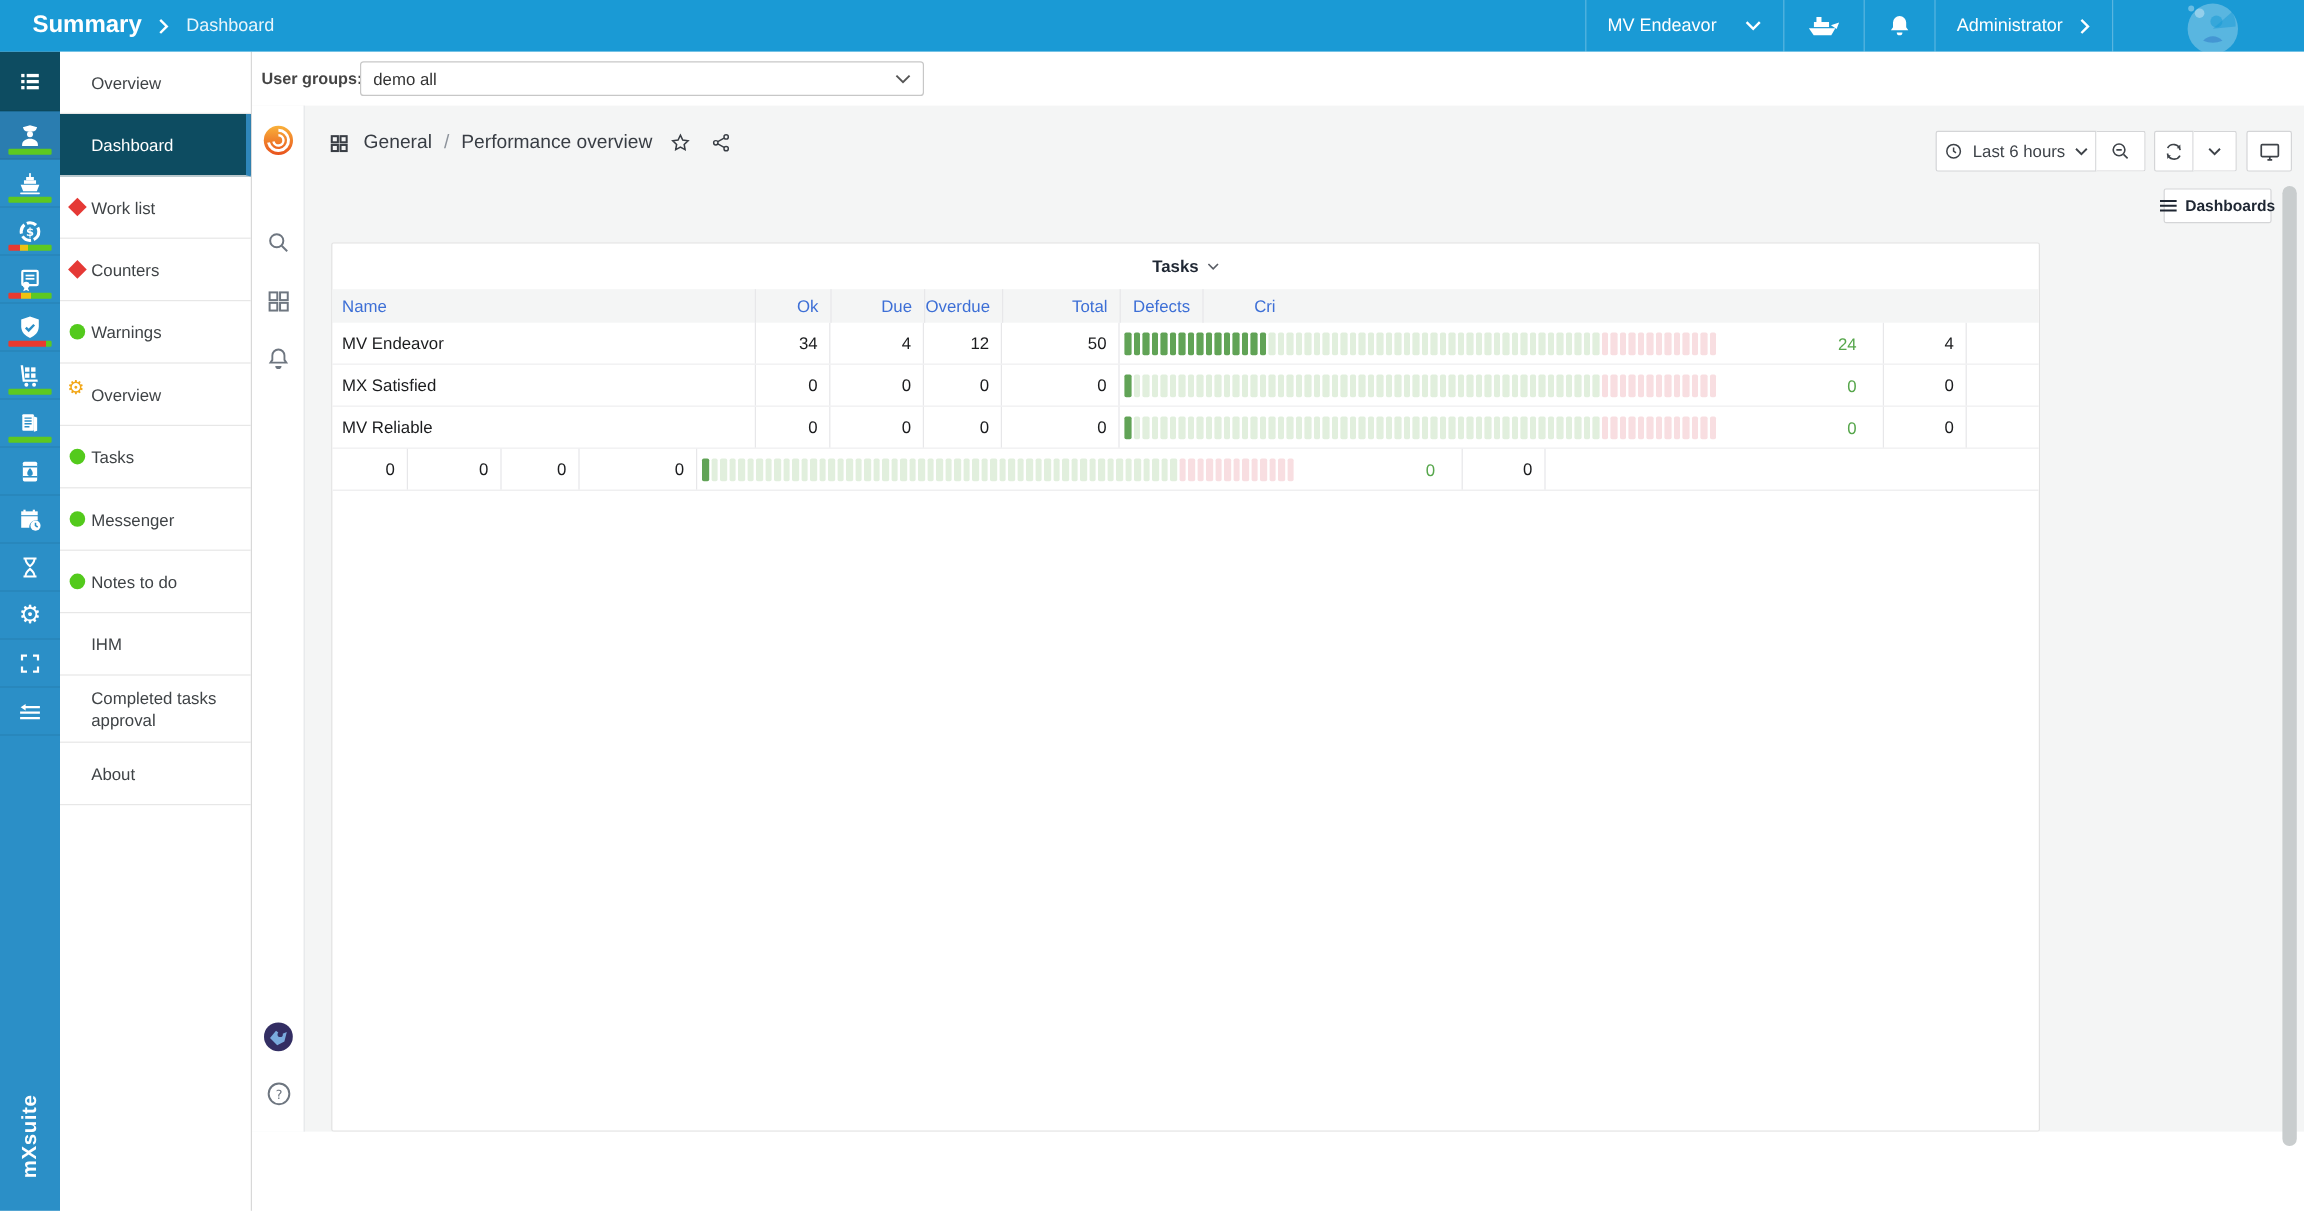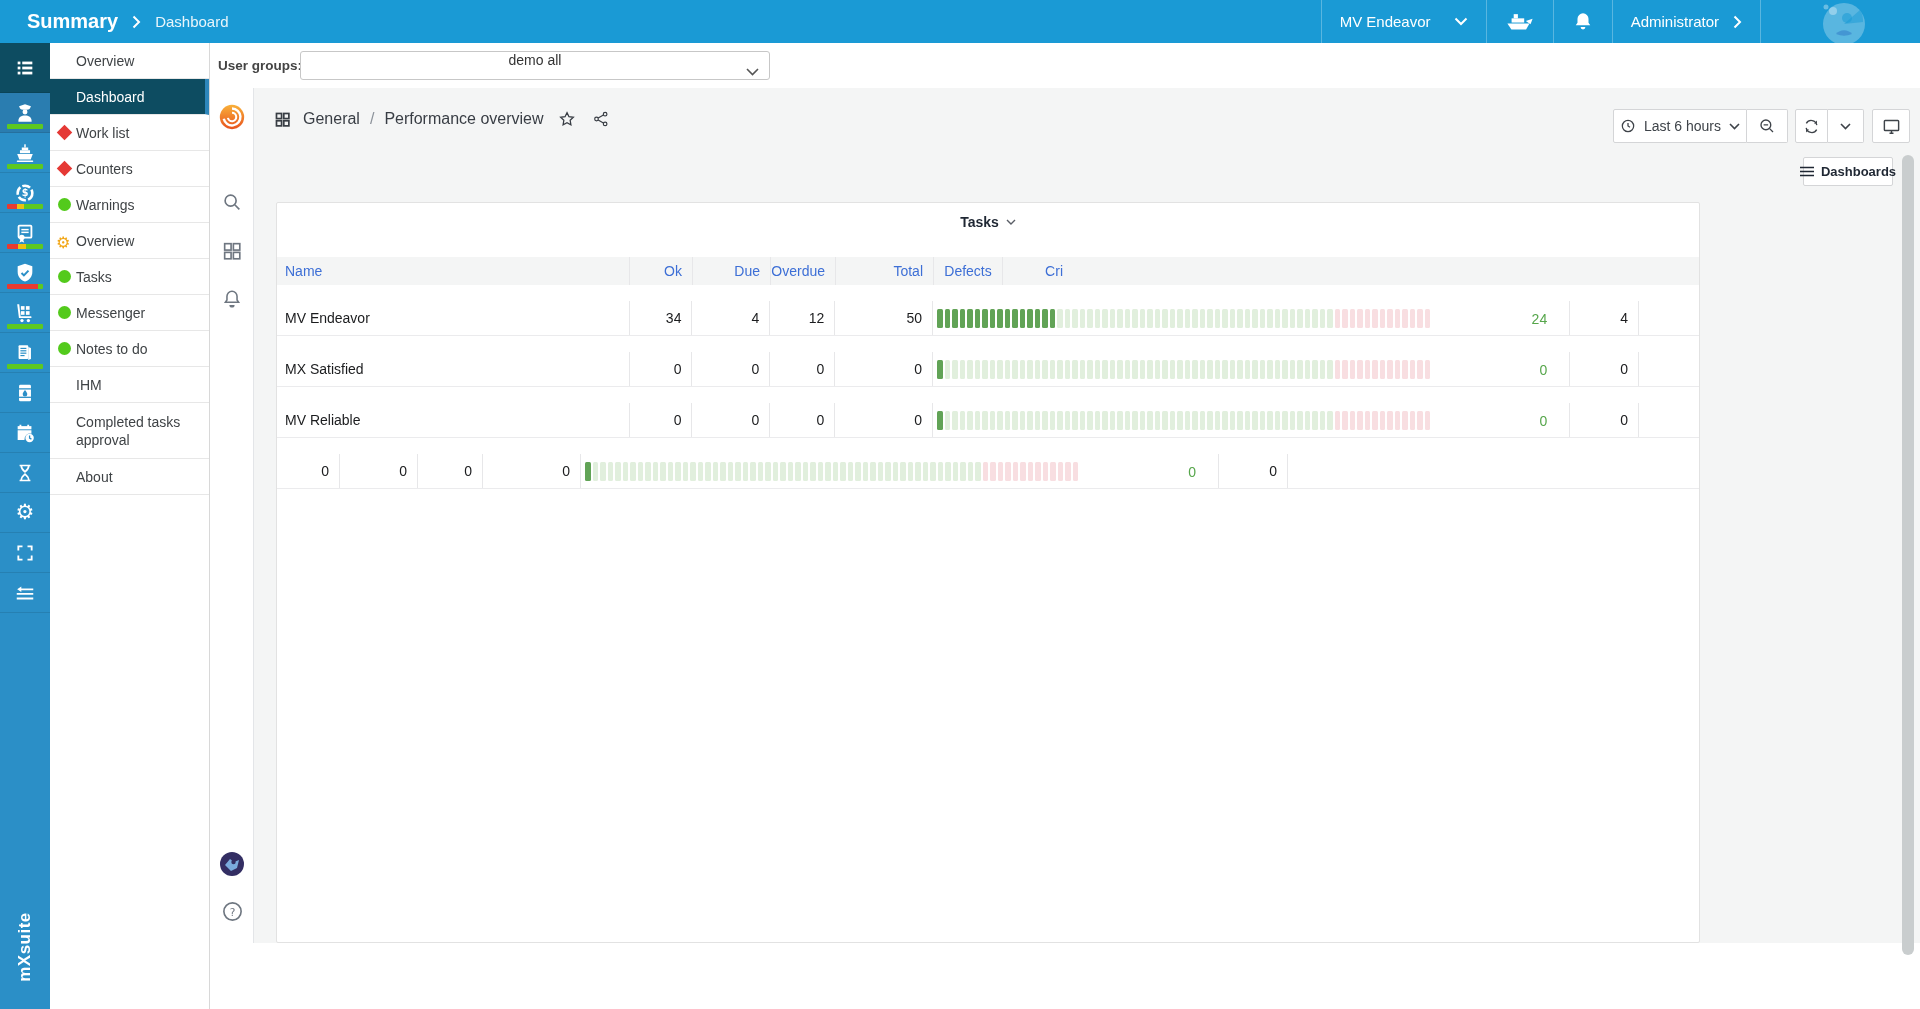--- a/index.html
+++ b/index.html
@@ -34,39 +34,39 @@
   .ul-coin { background:linear-gradient(90deg,#e83a30 0 28%,#edc211 28% 46%,#5dc821 46% 100%); }
   .ul-cert { background:linear-gradient(90deg,#e83a30 0 30%,#edc211 30% 52%,#5dc821 52% 100%); }
   .ul-shield { background:linear-gradient(90deg,#e83a30 0 86%,#5dc821 86% 100%); }
   .vlogo { position:absolute; left:-15px; top:894px; width:80px; height:20px;
     transform:rotate(-90deg); color:#fff; font-size:17px; font-weight:700;
     text-align:center; letter-spacing:.5px; }
 
   
   .menu { position:absolute; left:50px; top:43px; width:160px; height:966px;
     background:#fff; border-right:1px solid #d8d8d8; z-index:20; }
-  .mi { position:relative; height:36px; display:flex; align-items:center;
+  .mi { position:relative; height:52px; display:flex; align-items:center;
     border-bottom:1px solid #e7e7e7; padding-left:26px; padding-right:8px;
     font-size:14px; color:#3f4346; cursor:pointer; }
   .mi--tall { height:56px; }
   .mi-label { line-height:18px; }
   .mi--active { background:#0d4c61; color:#fff; border-right:4px solid #2e86ba; }
   .dot { position:absolute; left:8px; }
   .dot-circle { width:13px; height:13px; border-radius:50%; background:#53ca1c; }
   .dot-diamond { width:11px; height:11px; background:#e53935; transform:rotate(45deg); left:9px; }
   .dot-gear { color:#f2a718; font-size:16px; line-height:16px; left:6px; top:12px; }
 
   
   .content { position:absolute; left:210px; top:43px; width:1710px; height:966px; background:#fff; }
   .filter-row { position:absolute; left:0; top:0; width:1710px; height:45px;
     background:#fff; display:flex; align-items:center; }
   .filter-label { margin-left:8px; font-size:13.5px; font-weight:700; color:#444; }
   .select { position:absolute; left:90px; top:8px; width:470px; height:29px;
     border:1px solid #c7c7c7; border-radius:3px; background:#fff; display:flex;
-    align-items:center; padding:0 10px; font-size:14px; color:#333; cursor:pointer;flex-direction:column; }
+    align-items:center; padding:0 10px; font-size:14px; color:#333; cursor:pointer; }
   .select .sel-chev { margin-left:auto; }
 
   
   .grafana { position:absolute; left:0; top:45px; width:1710px; height:855px; background:#f4f5f5; }
   .g-sidebar { position:absolute; left:0; top:0; width:44px; height:855px; background:#fff;
     border-right:1px solid #e3e5e8; }
   .g-sb-icon { position:absolute; left:0; width:44px; display:flex; justify-content:center; cursor:pointer; }
 
   .g-nav { position:absolute; left:64px; top:22px; display:flex; align-items:center; gap:10px;
     color:#383d44; font-size:16px; }
@@ -80,21 +80,21 @@
   .grp .g-btn:last-child { border-radius:0 2px 2px 0; border-left:none; }
   .dash-btn { position:absolute; left:1593px; top:69px; width:90px; height:29px; background:#fff;
     border:1px solid #d4d5d7; border-radius:2px; display:flex; align-items:center;
     justify-content:center; gap:7px; font-size:13px; color:#1f2733; font-weight:700; cursor:pointer; }
 
   
   .panel { position:absolute; left:66px; top:114px; width:1424px; height:741px;
     background:#fff; border:1px solid #e2e2e2; border-radius:2px; overflow:hidden; }
   .panel-title { height:38px; display:flex; align-items:center; justify-content:center;
     gap:7px; font-size:14px; font-weight:700; color:#1f2733; cursor:pointer; }
-  .thead, .trow { display:flex;margin-top:16px; }
+  .thead, .trow { display:flex; }
   .thead { height:28px; background:#f4f5f5; }
   .trow { height:35px; border-bottom:1px solid #ebebed; background:#fff; }
   .th, .td { border-right:1px solid #e7e7e9; display:flex; align-items:center;
     font-size:14px; overflow:hidden; }
   .th { color:#3d6fd6; cursor:pointer; }
   .td { color:#1b1c1e; }
   .c-name { width:353px; padding-left:8px; }
   .c-ok { width:63px; }  .c-due { width:78px; }  .c-ov { width:65px; }
   .c-tot { width:98px; } .c-pct { width:638px; position:relative; }
   .c-def { width:69px; } .c-cri { width:60px; border-right:none; }

